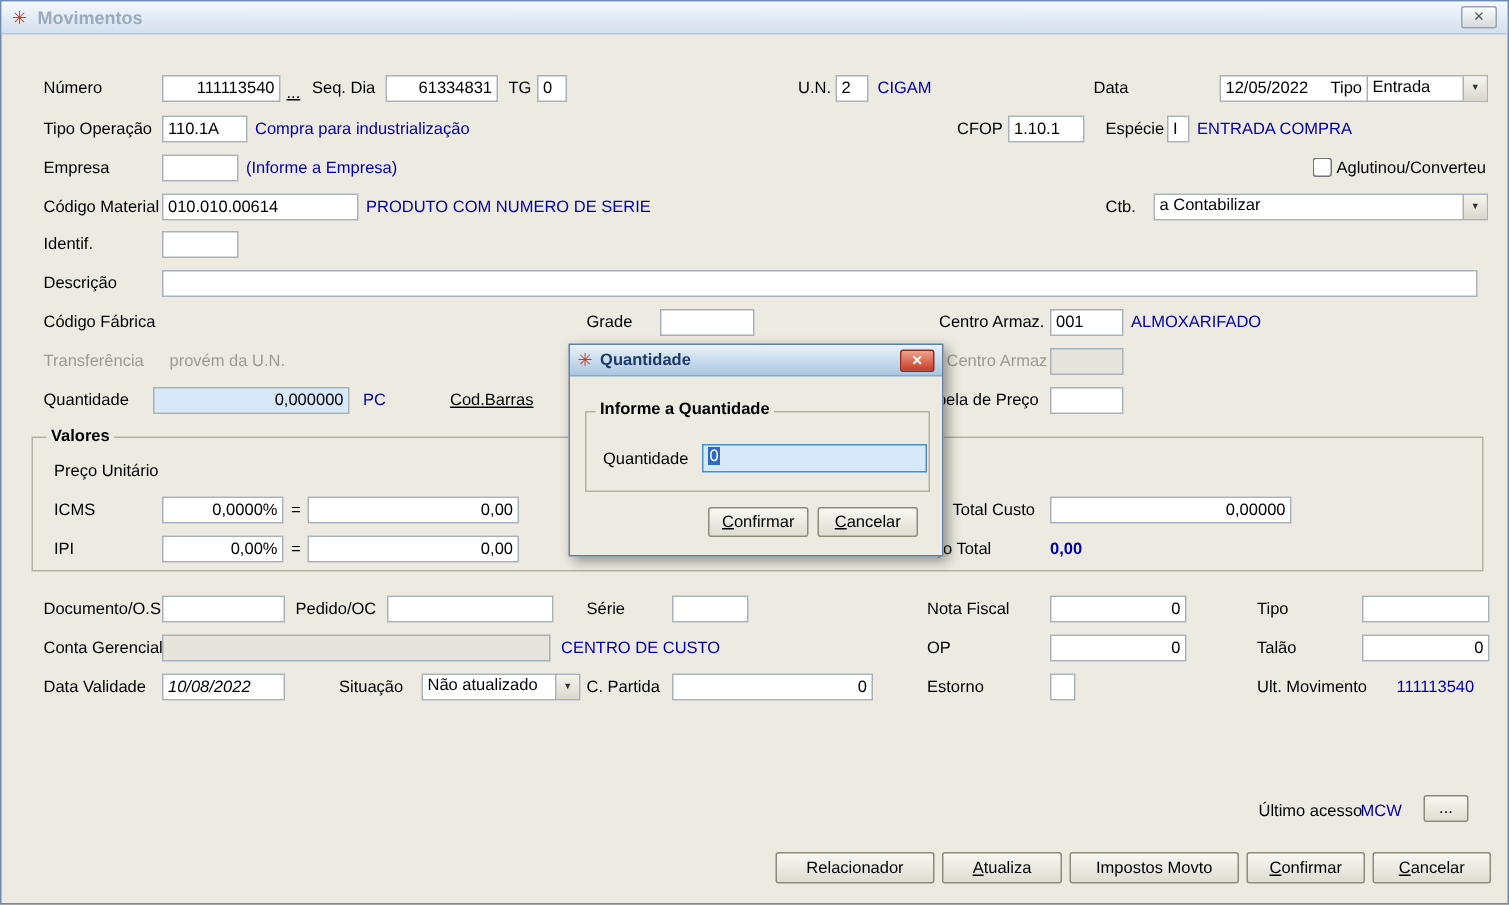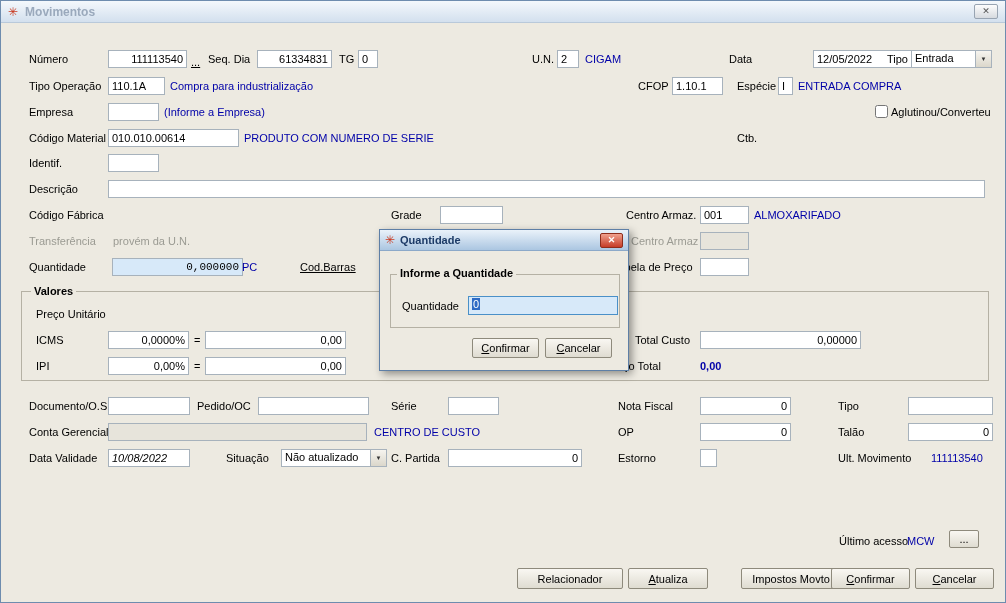--- a/index.html
+++ b/index.html
@@ -89,41 +89,45 @@
   <span class="lbl" style="left:28px;top:105px">Empresa</span>
   <input class="inp" style="left: 107px; top: 102px; width: 51px;">
   <span class="lbl blue" style="left:163px;top:105px">(Informe a Empresa)</span>
   <input type="checkbox" class="chk" style="left: 874px; top: 104px;">
   <span class="lbl" style="left:890px;top:105px">Aglutinou/Converteu</span>
 
   <span class="lbl" style="left:28px;top:131px">Código Material</span>
   <input class="inp" style="left: 107px; top: 128px; width: 131px;" value="010.010.00614">
   <span class="lbl blue" style="left:243px;top:131px">PRODUTO COM NUMERO DE SERIE</span>
   <span class="lbl" style="left:736px;top:131px">Ctb.</span>
+  <div class="combo" style="left:768px;top:128px;width:223px">
+    <span class="txt">a Contabilizar</span>
+    <span class="arrow">▼</span>
+  </div>
 
   <span class="lbl" style="left:28px;top:156px">Identif.</span>
   <input class="inp" style="left: 107px; top: 153px; width: 51px;">
 
   <span class="lbl" style="left:28px;top:182px">Descrição</span>
   <input class="inp" style="left: 107px; top: 179px; width: 877px;">
 
   <span class="lbl" style="left:28px;top:208px">Código Fábrica</span>
   <span class="lbl" style="left:390px;top:208px">Grade</span>
   <input class="inp" style="left: 439px; top: 205px; width: 63px;">
   <span class="lbl" style="left:625px;top:208px">Centro Armaz.</span>
   <input class="inp" style="left: 699px; top: 205px; width: 49px;" value="001">
   <span class="lbl blue" style="left:753px;top:208px">ALMOXARIFADO</span>
 
   <span class="lbl gray" style="left:28px;top:234px">Transferência</span>
   <span class="lbl gray" style="left:112px;top:234px">provém da U.N.</span>
   <span class="lbl gray" style="left:630px;top:234px">Centro Armaz</span>
   <input class="inp dis" style="left: 699px; top: 231px; width: 49px;" disabled="">
 
   <span class="lbl" style="left:28px;top:260px">Quantidade</span>
-  <input class="inp num hl" style="left: 111px; top: 257px; width: 131px; font-family: Liberation Mono, monospace;" value="0,000000">
+  <input class="inp num hl" style="left: 101px; top: 257px; width: 131px;" value="0,000000">
   <span class="lbl blue" style="left:241px;top:260px">PC</span>
   <span class="lbl link" style="left:299px;top:260px">Cod.Barras</span>
   <span class="lbl" style="left:612px;top:260px">Tabela de Preço</span>
   <input class="inp" style="left: 699px; top: 257px; width: 49px;">
 
   <div class="groupbox" style="left:20px;top:290px;width:968px;height:90px"></div>
   <span class="grouplabel" style="left:30px;top:284px">Valores</span>
 
   <span class="lbl" style="left:35px;top:307px">Preço Unitário</span>
 
@@ -174,21 +178,21 @@
   <input class="inp" style="left: 699px; top: 448px; width: 17px;">
   <span class="lbl" style="left:837px;top:451px">Ult. Movimento</span>
   <span class="lbl blue" style="left:930px;top:451px">111113540</span>
 
   <span class="lbl" style="left:838px;top:534px">Último acesso</span>
   <span class="lbl blue" style="left:906px;top:534px">MCW</span>
   <button class="btn" style="left:948px;top:529px;width:30px;height:18px">...</button>
 
   <button class="btn" style="left:516px;top:567px;width:106px">Relacionador</button>
   <button class="btn mn" style="left:627px;top:567px;width:80px">Atualiza</button>
-  <button class="btn" style="left:740px;top:567px;width:100px">Impostos Movto</button>
+  <button class="btn" style="left:712px;top:567px;width:113px">Impostos Movto</button>
   <button class="btn mn" style="left:830px;top:567px;width:79px">Confirmar</button>
   <button class="btn mn" style="left:914px;top:567px;width:79px">Cancelar</button>
 
   <div class="dialog">
     <div class="dlg-titlebar">
       <span class="app-icon">✳</span>
       <span class="dlg-title">Quantidade</span>
       <span class="dlg-close">✕</span>
     </div>
     <div class="groupbox" style="left:10px;top:44px;width:230px;height:54px"></div>

